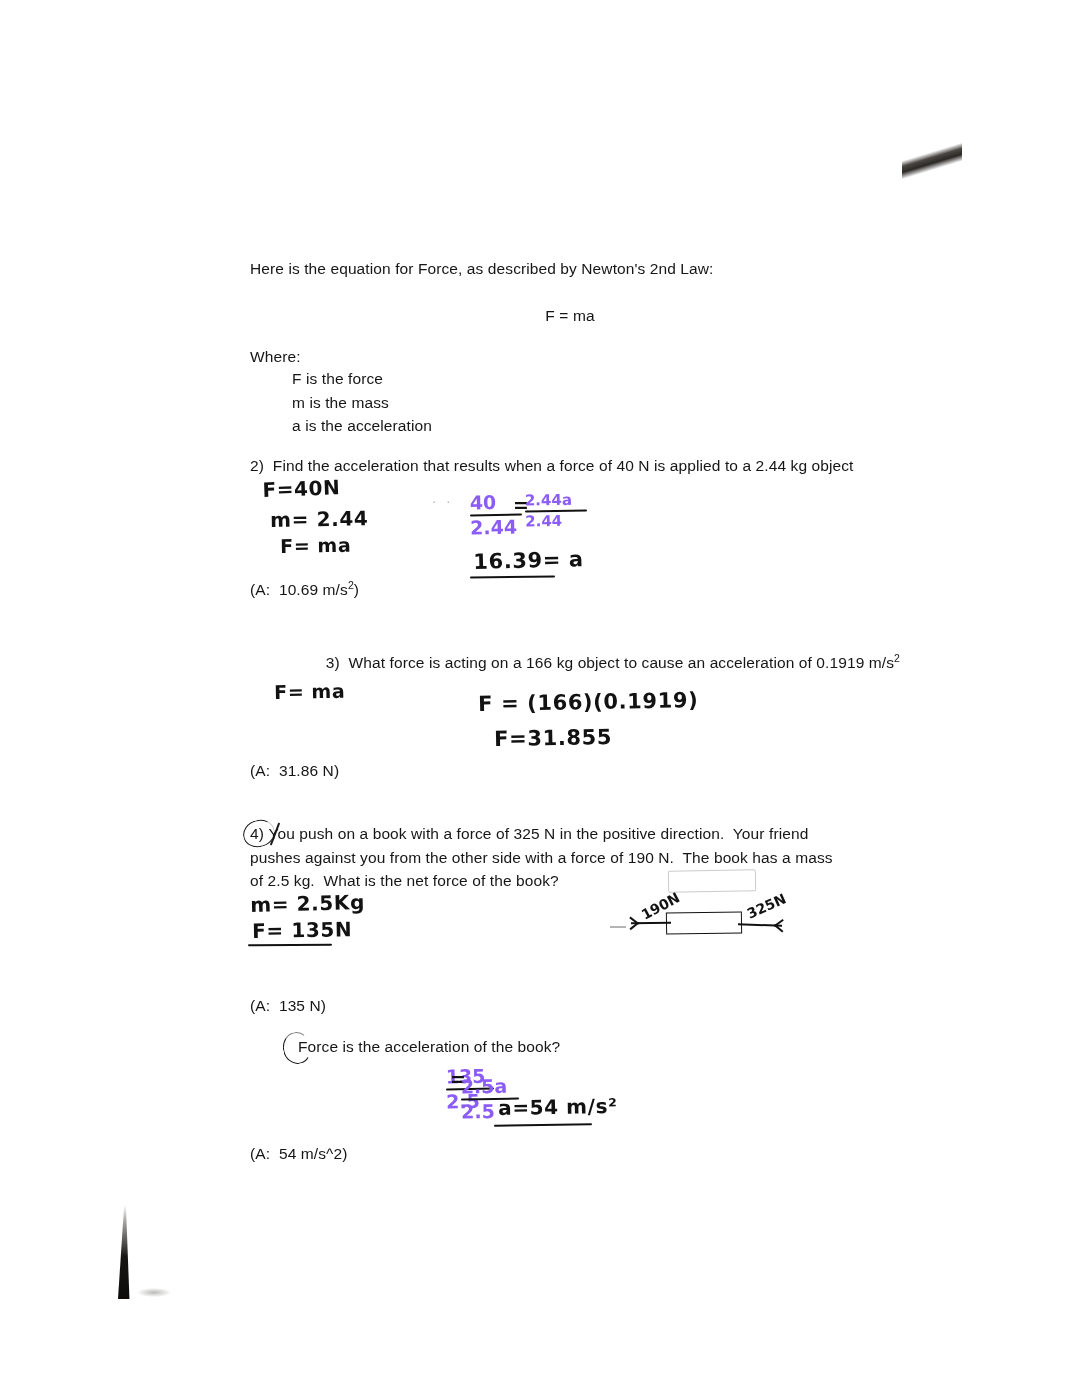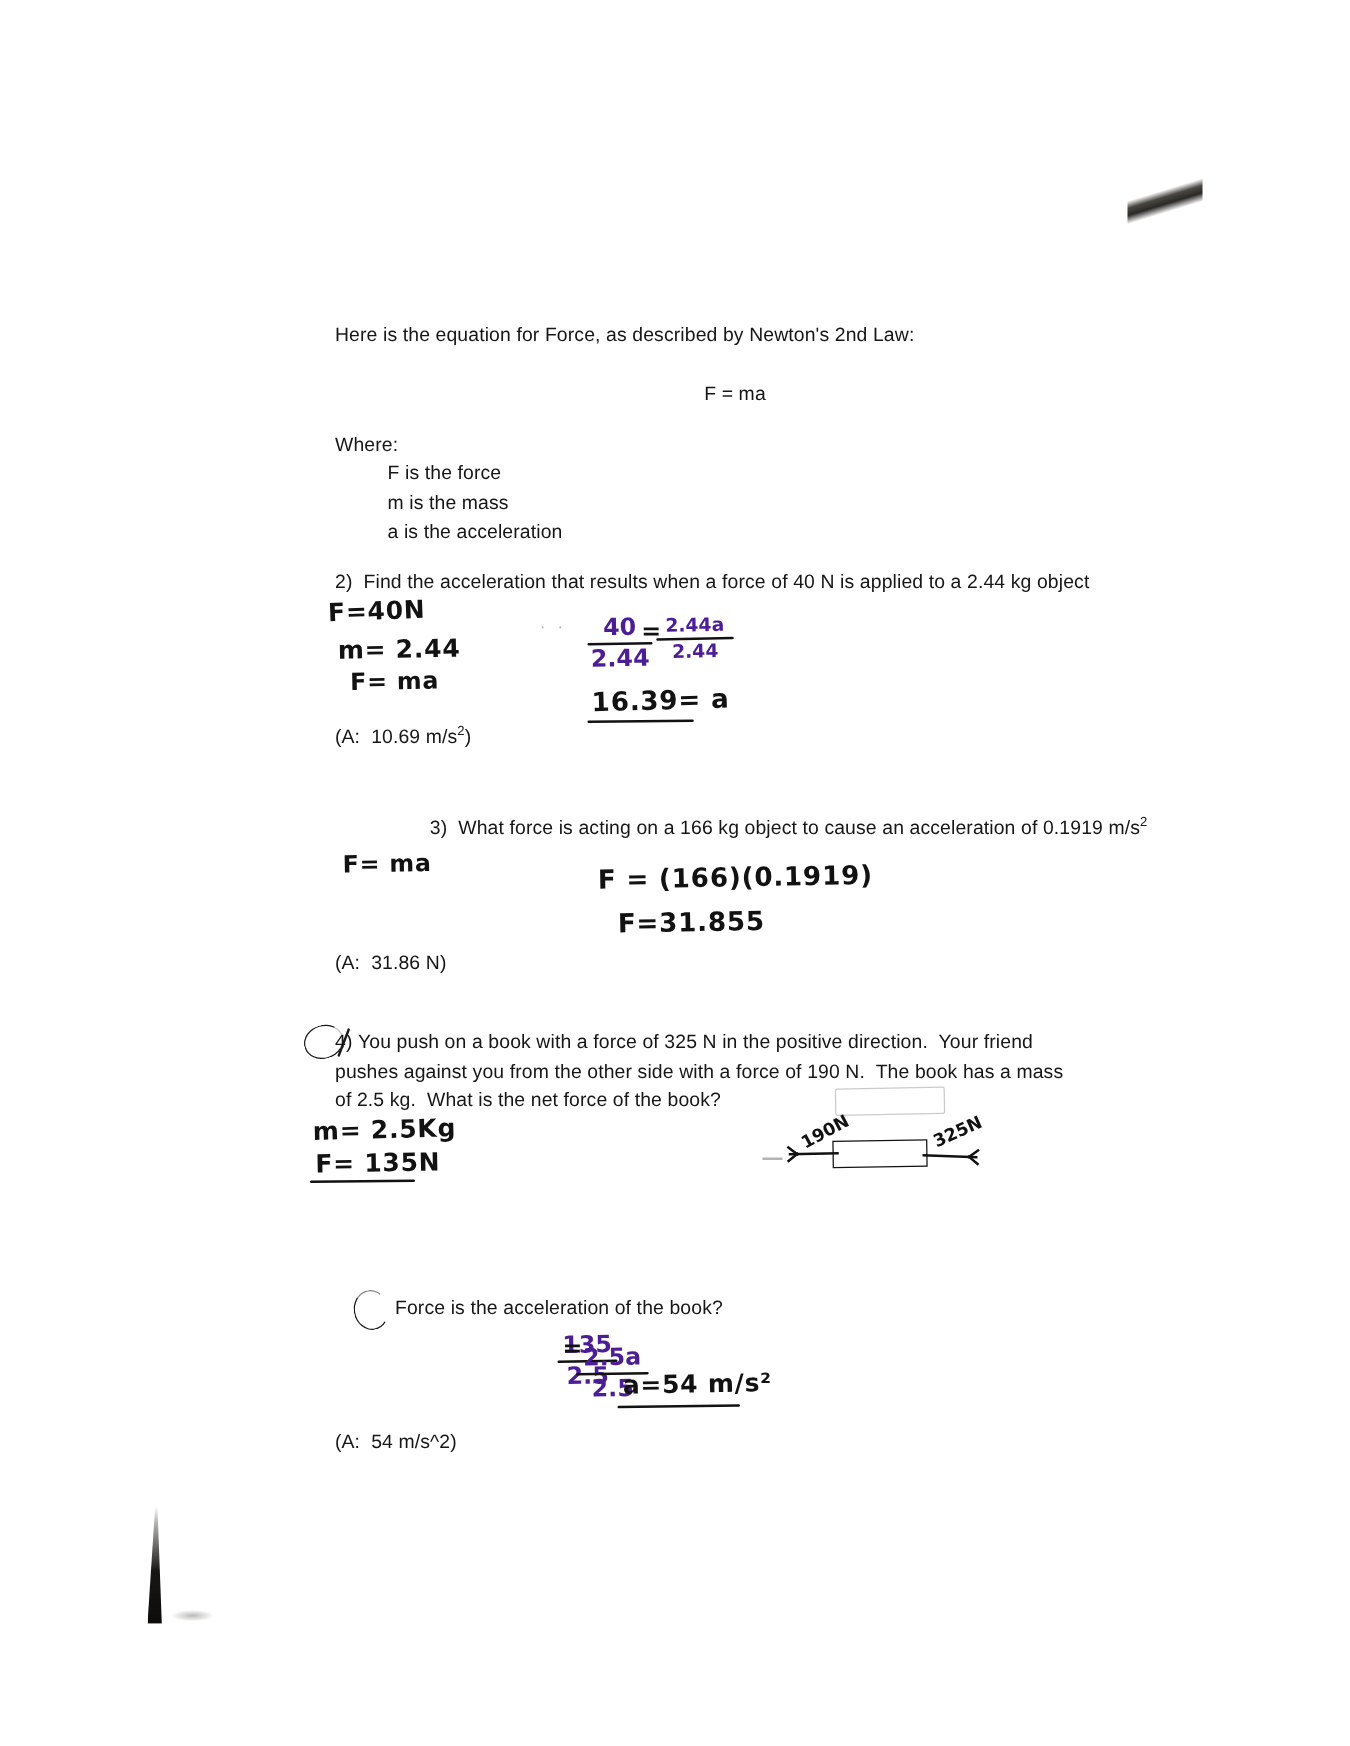--- a/index.html
+++ b/index.html
@@ -60,21 +60,20 @@
 
   
   .printed {
     position: absolute;
     font-family: "Liberation Sans", sans-serif;
     font-size: 15.5px;
     line-height: 1.52;
     color: #161616;
     letter-spacing: 0.1px;
     white-space: pre-wrap;
-    margin-left: 18px;
   }
 
   .intro      { left: 250px; top: 257px;  width: 640px; }
   .equation   { left: 250px; top: 304px;  width: 640px; text-align: center; }
   .where      { left: 250px; top: 345px;  width: 300px; }
   .wherelist  { left: 292px; top: 367px;  width: 360px; }
 
   .q2         { left: 250px; top: 454px;  width: 640px; }
   .a2         { left: 250px; top: 578px;  width: 400px; }
 
@@ -102,22 +101,22 @@
 
   
   .h-q2-f   { left: 262px; top: 478px;  font-size: 20px; transform: rotate(-2deg); }
   .h-q2-m   { left: 270px; top: 508px;  font-size: 20px; transform: rotate(-1deg); }
   .h-q2-fma { left: 280px; top: 535px;  font-size: 19px; transform: rotate(-1deg); }
 
   .frac {
     position: absolute;
     font-family: "DejaVu Sans", sans-serif;
     font-weight: 600;
-    color: #4c1d95;
-    text-align: center;
+    color: #8b5cf6;
+    text-align: left;
     line-height: 1.12;
   }
   .frac .num { display: block; }
   .frac .den { display: block; }
   .frac .bar {
     display: block;
     height: 2px;
     background: #121212;
     margin: 1px 0 1px 0;
     border-radius: 1px;
@@ -292,20 +291,21 @@
   <div class="printed q3"><span>3)</span>&nbsp;&nbsp;<span>What force is acting on a 166 kg object to cause an acceleration of 0.1919 m/s</span><span class="sup">2</span></div>
   <div class="printed a3">(A:  31.86 N)</div>
 
   <div class="hand h-q3-fma">F= ma</div>
   <div class="hand h-q3-l1">F = (166)(0.1919)</div>
   <div class="hand h-q3-l2">F=31.855</div>
 
   <div class="circle-mark"></div>
   <div class="circle-tail"></div>
   <div class="printed q4"><span>4)</span>&nbsp;<span>You push on a book with a force of 325 N in the positive direction.  Your friend pushes against you from the other side with a force of 190 N.  The book has a mass of 2.5 kg.  What is the net force of the book?</span></div>
+  <div class="printed a4">(A:  135 N)</div>
 
   <div class="hand h-q4-m">m= 2.5Kg</div>
   <div class="hand h-q4-f">F= 135N</div>
   <div class="h-q4-ul"></div>
 
   <div class="fbd">
     <div class="fbd-erased"></div>
     <div class="fbd-book"></div>
     <div class="fbd-tail-left"></div>
     <div class="fbd-arrow-left"></div>

